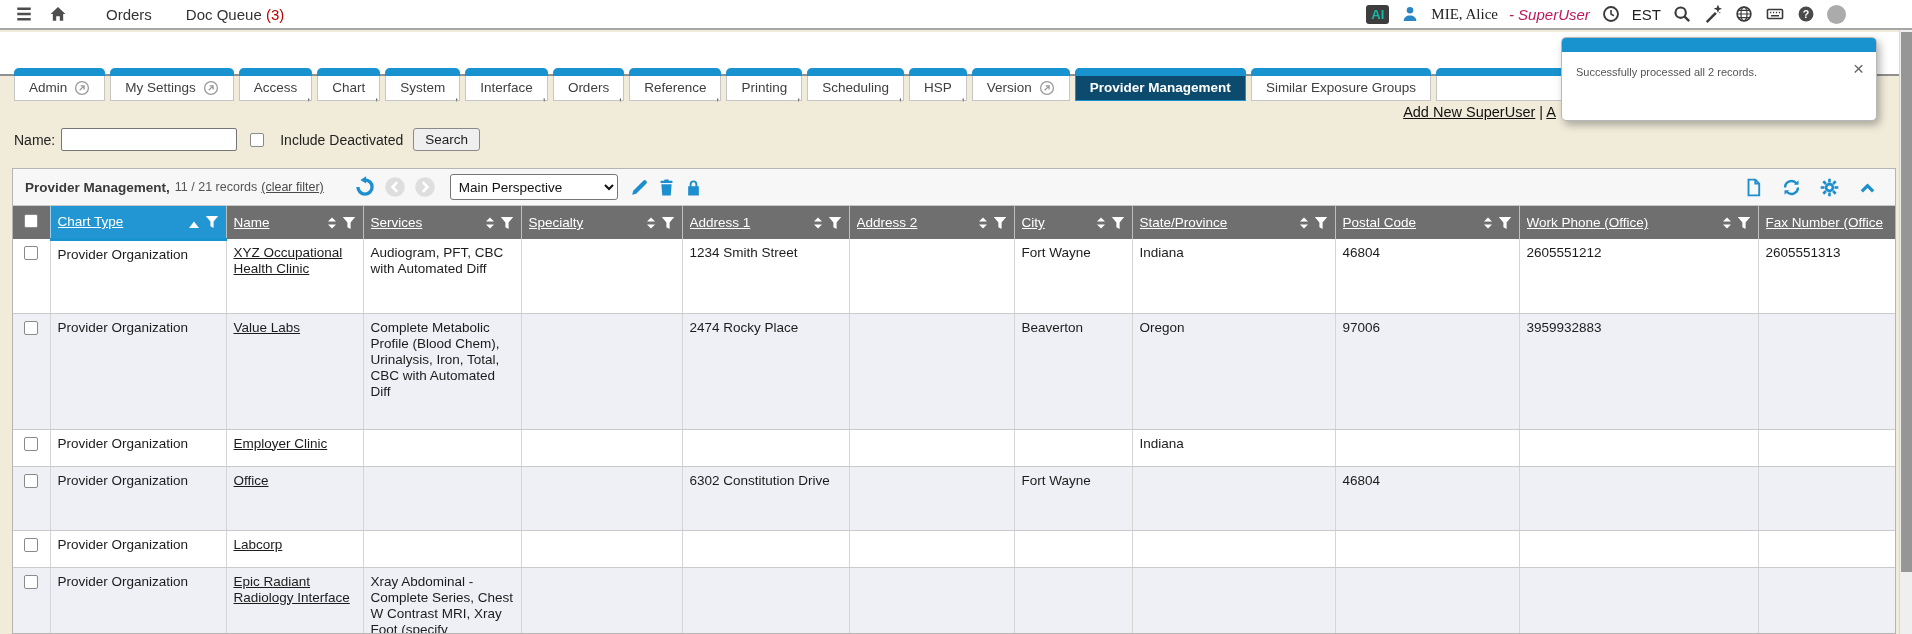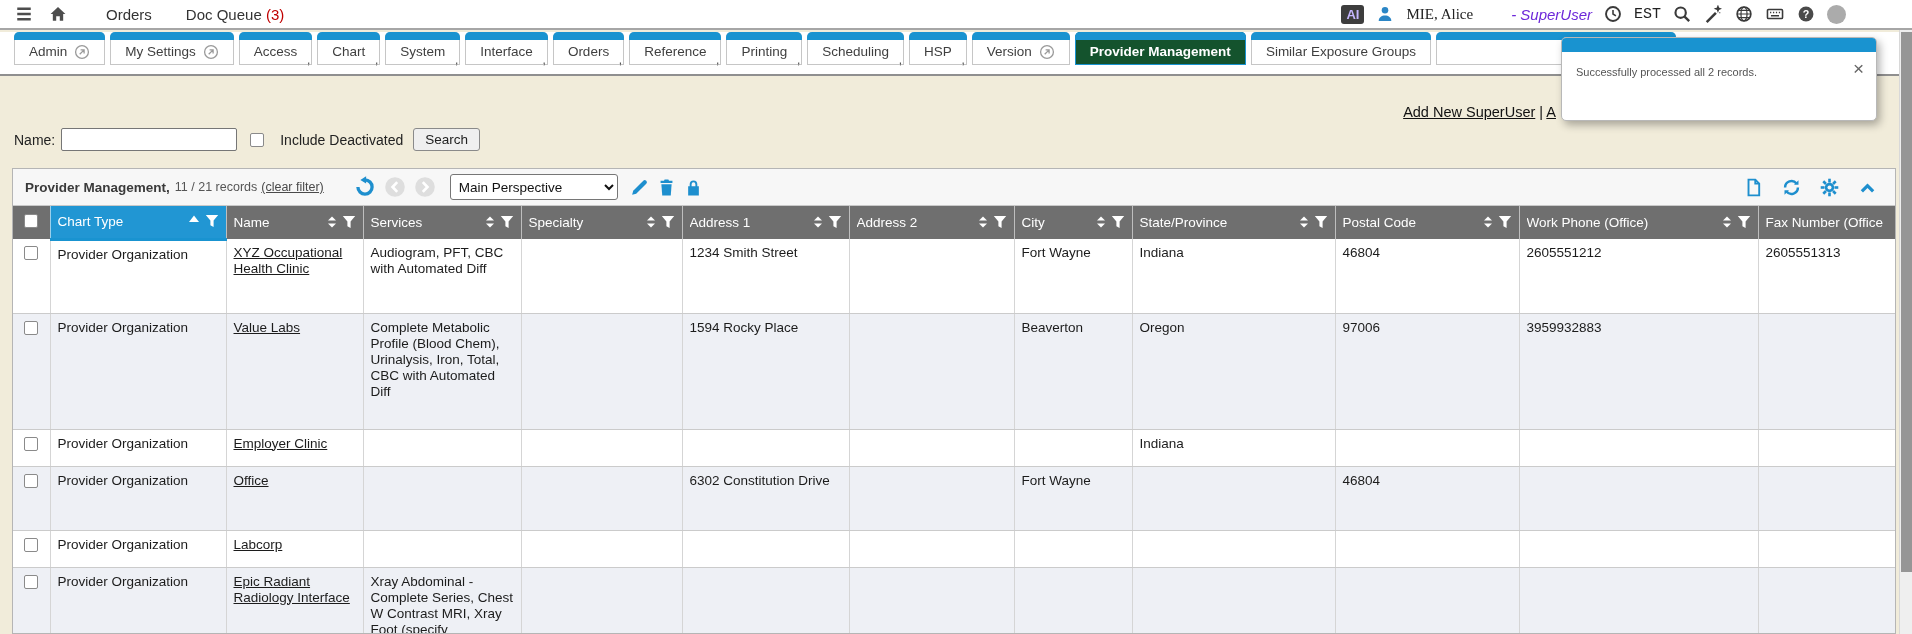--- a/index.html
+++ b/index.html
@@ -8,38 +8,38 @@
 
   
   .topbar { position:absolute; top:0; left:0; width:1912px; height:30px; background:#fff;
             border-bottom:2px solid #a6a6a6; display:flex; align-items:center; padding:0 14px; }
   .topbar .grp { display:flex; align-items:center; gap:14px; }
   .tb-icon { display:inline-flex; width:20px; height:20px; align-items:center; justify-content:center; cursor:pointer; }
   .tb-icon svg { width:18px; height:18px; }
   .tb-link { font-size:15px; color:#333; text-decoration:none; cursor:pointer; }
   .red { color:#c00000; }
   .spacer { flex:1; }
-  .ai-badge { background:#3d3d3d; color:#c4b5fd; font-weight:bold; font-size:13px; border-radius:3px;
+  .ai-badge { background:#3d3d3d; color:#14b8a6; font-weight:bold; font-size:13px; border-radius:3px;
               padding:2px 5px; line-height:15px; cursor:pointer; }
   .user { font-size:15px; color:#222;font-family:Liberation Serif, serif; }
-  .role { font-size:15px; color:#6d28d9; font-style:italic;margin-left:27px; }
-  .tz { font-size:15px; color:#222;font-family:Liberation Mono, monospace; }
+  .role { font-size:15px; color:#be185d; font-style:italic; }
+  .tz { font-size:15px; color:#222; }
   .avatar-circle { width:19px; height:19px; border-radius:50%; background:#ababab; display:inline-block; }
   .topbar .right { display:flex; align-items:center; gap:11px; padding-right:52px; }
 
   
   .tabbar { position:absolute; top:32px; left:0; width:1912px; height:44px; background:#fff;
             border-bottom:2px solid #8f8f8f; }
-  .tabs { display:flex; gap:5px; padding-left:14px; align-items:flex-start; }
+  .tabs { display:flex; gap:5px; padding-left:14px; align-items:flex-start;margin-top:36px; }
   .tab { position:relative; height:33px; background:#fff; border:1px solid #c6c6c6; border-top:none;
          border-radius:5px 5px 0 0; padding:11px 14px 0 14px; font-size:13.5px; color:#3f3f3f;
          white-space:nowrap; cursor:pointer; display:flex; align-items:center; gap:7px; }
   .tab::before { content:""; position:absolute; top:0; left:-1px; right:-1px; height:8px;
                  background:#1993d0; border-radius:5px 5px 0 0; }
-  .tab.active { background:#14532d; border-color:#1993d0; color:#fff; font-weight:bold; }
+  .tab.active { background:#0c4a6e; border-color:#1993d0; color:#fff; font-weight:bold; }
   .tab-lbl { position:relative; top:-2px; }
   .tab-arr { position:relative; top:-2px; display:inline-flex; }
   .tab-arr svg { width:16px; height:16px; }
   .tab-mark { position:absolute; right:1px; bottom:-3px; font-size:12px; color:#555; }
 
   
   .action-left { position:absolute; top:104px; right:356px; font-size:14.5px; color:#111; white-space:nowrap; }
   .action-right { position:absolute; top:104px; left:1833px; font-size:14.5px; }
   .ulink { color:#111; text-decoration:underline; cursor:pointer; }
 
@@ -70,21 +70,21 @@
   .persp { margin-left:14px; height:26px; font-family:"Liberation Sans",sans-serif; font-size:13.5px;
            color:#111; background:#fff; border:1px solid #767676; border-radius:3px; padding:0 4px; width:168px; }
   .gtoolbar .edit { margin-left:12px; }
   .gtoolbar .del { margin-left:8px; }
   .gtoolbar .lock { margin-left:8px; }
   .rgt { margin-left:auto; display:flex; align-items:center; gap:19px; padding-right:6px; }
 
   table { table-layout:fixed; width:1884px; border-collapse:collapse; }
   th { height:33px; background:#6f6f6f; color:#fff; font-size:13.5px; font-weight:normal;
        text-align:left; padding:0 7px; border-right:1px solid rgba(255,255,255,.55); cursor:pointer; }
-  th .thin { display:flex; align-items:flex-start; gap:5px; }
+  th .thin { display:flex; align-items:flex-end; gap:5px;text-decoration:underline; }
   th .th-lbl { flex:1 1 auto; overflow:hidden; white-space:nowrap; }
   th .sico svg { width:10px; height:14px; display:block; }
   th .sico1 svg { width:12px; height:9px; display:block; }
   th .fico svg { width:14px; height:14px; display:block; }
   th.sorted { background:#2196d3; border-bottom:3px solid #1993d0; }
   th.selcol { text-align:center; }
   td { font-size:13.5px; color:#1c1c1c; padding:6px 7px; vertical-align:top; line-height:16px;
        border-right:1px solid #d5d5d5; border-bottom:1px solid #cbcbcb; overflow:hidden; }
   td.cbcell { text-align:center; padding-top:7px; }
   tr.alt td { background:#eef0f5; }
@@ -538,21 +538,21 @@
           <td>46804</td>
           <td>2605551212</td>
           <td>2605551313</td>
         </tr>
         <tr class="alt">
           <td class="cbcell"><span class="cb"></span></td>
           <td>Provider Organization</td>
           <td><a class="rowlink">Value Labs</a></td>
           <td>Complete Metabolic Profile (Blood Chem), Urinalysis, Iron, Total, CBC with Automated Diff</td>
           <td></td>
-          <td>1594 Rocky Place</td>
+          <td>2474 Rocky Place</td>
           <td></td>
           <td>Beaverton</td>
           <td>Oregon</td>
           <td>97006</td>
           <td>3959932883</td>
           <td></td>
         </tr>
         <tr>
           <td class="cbcell"><span class="cb"></span></td>
           <td>Provider Organization</td>

